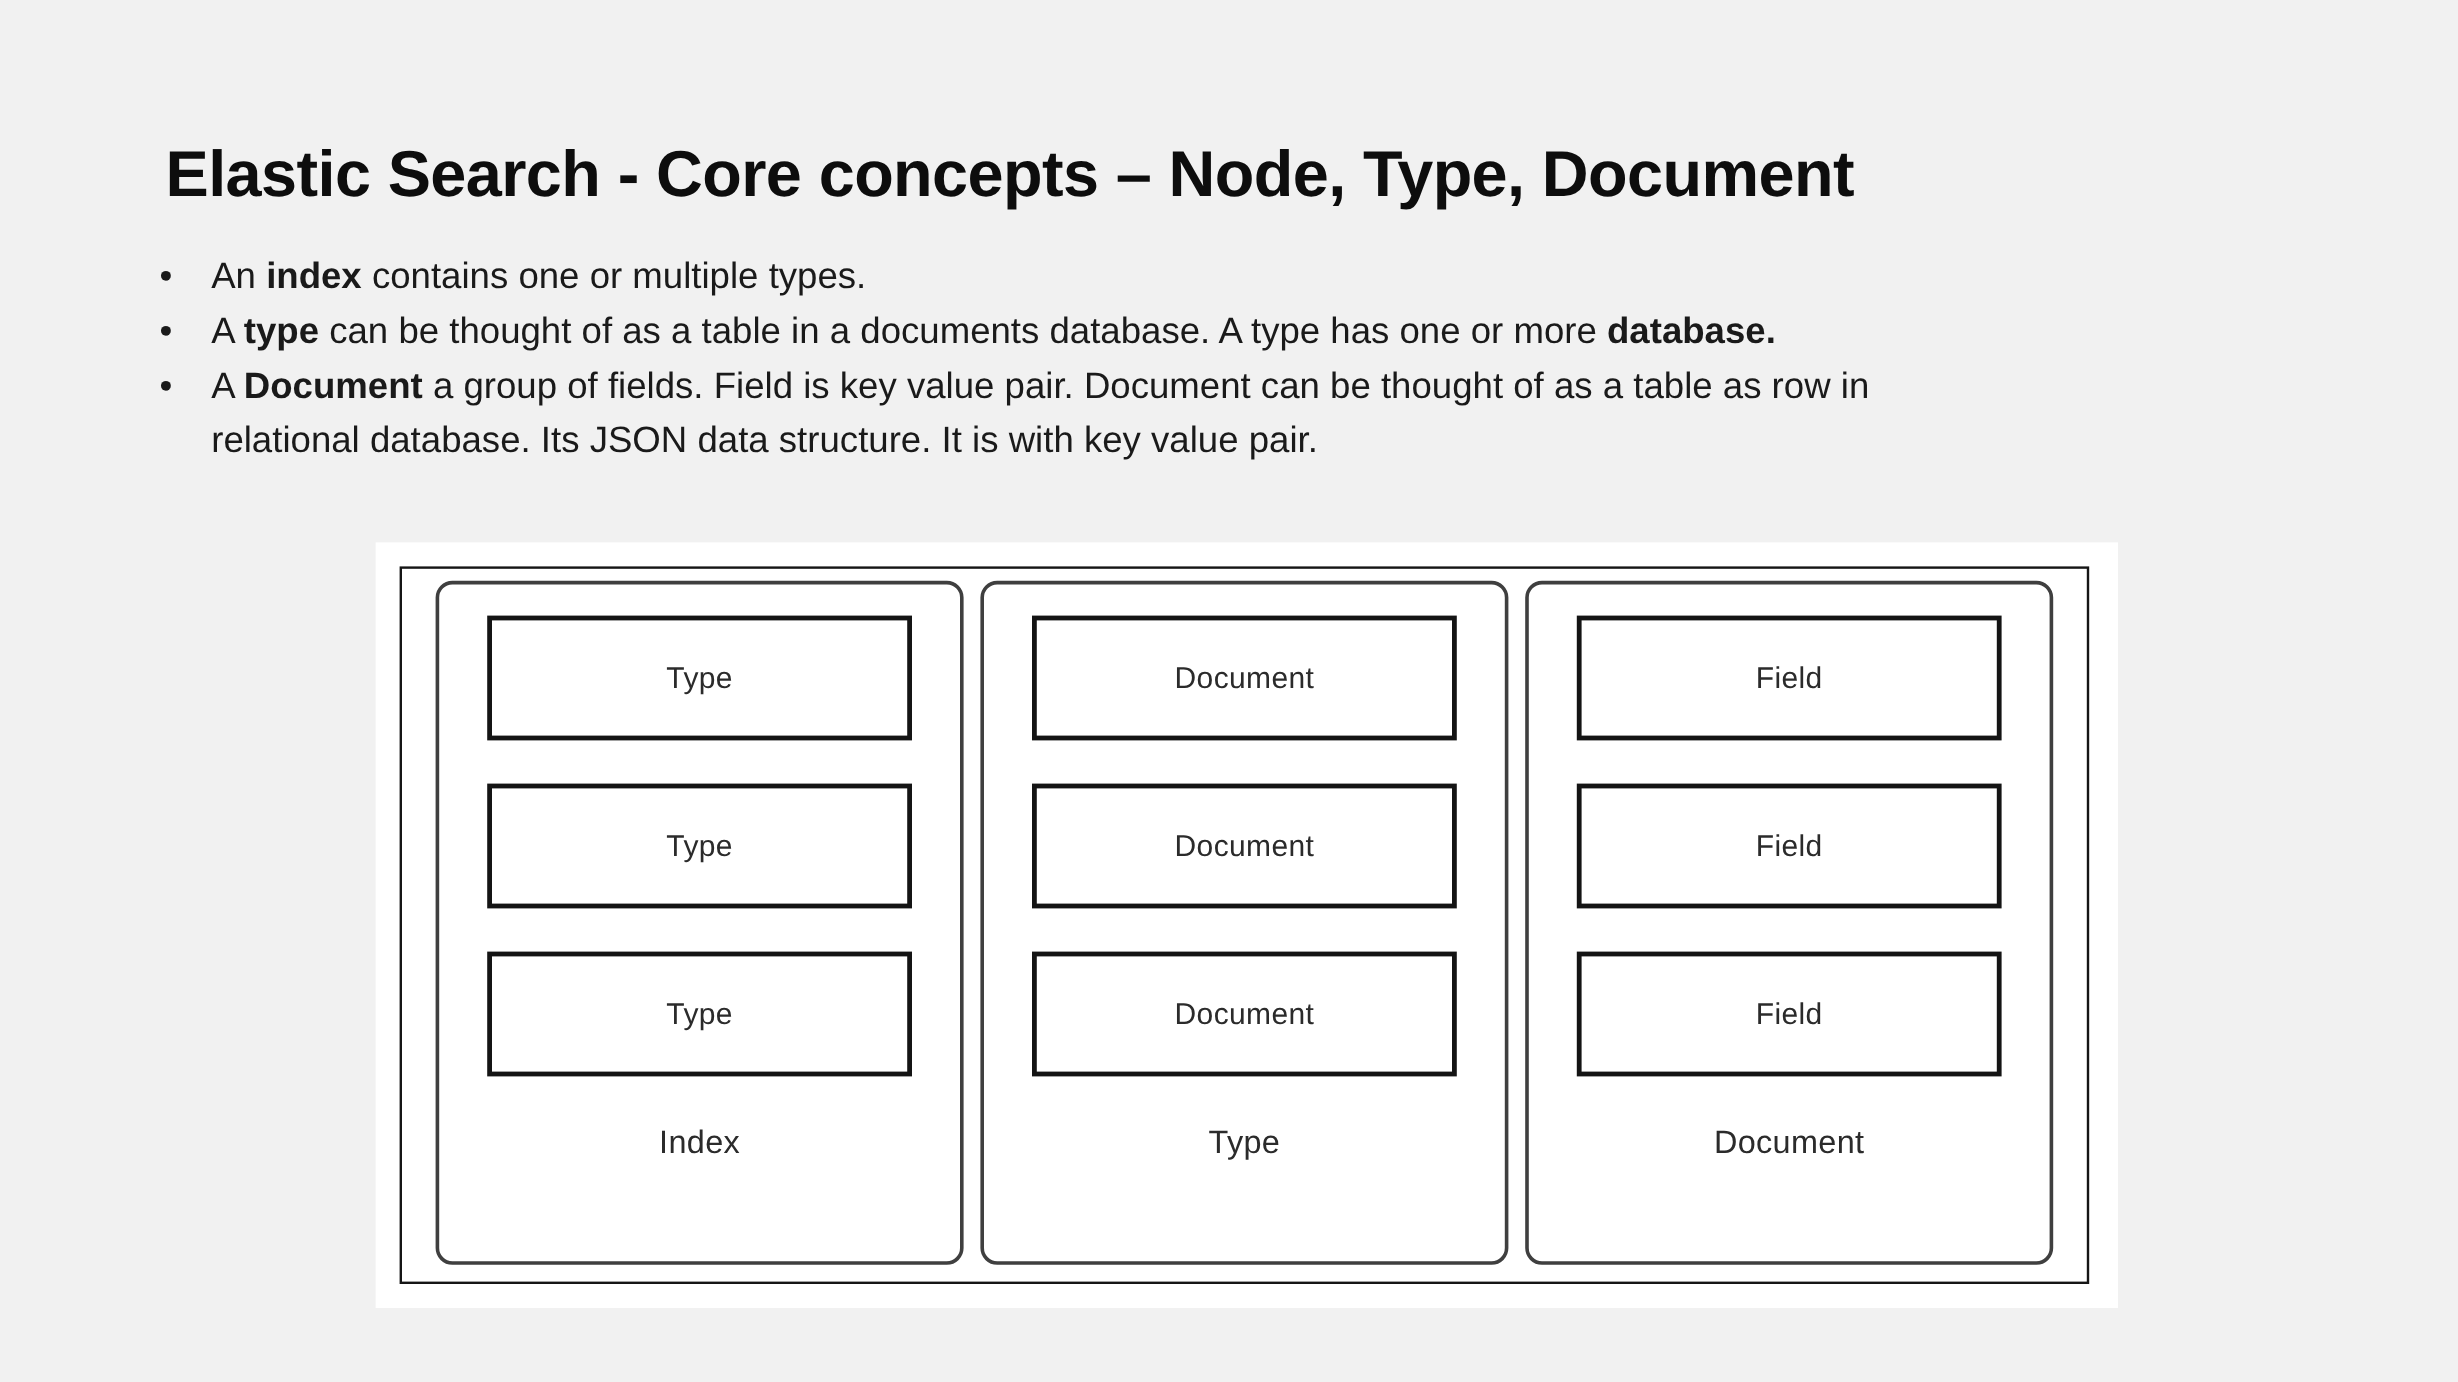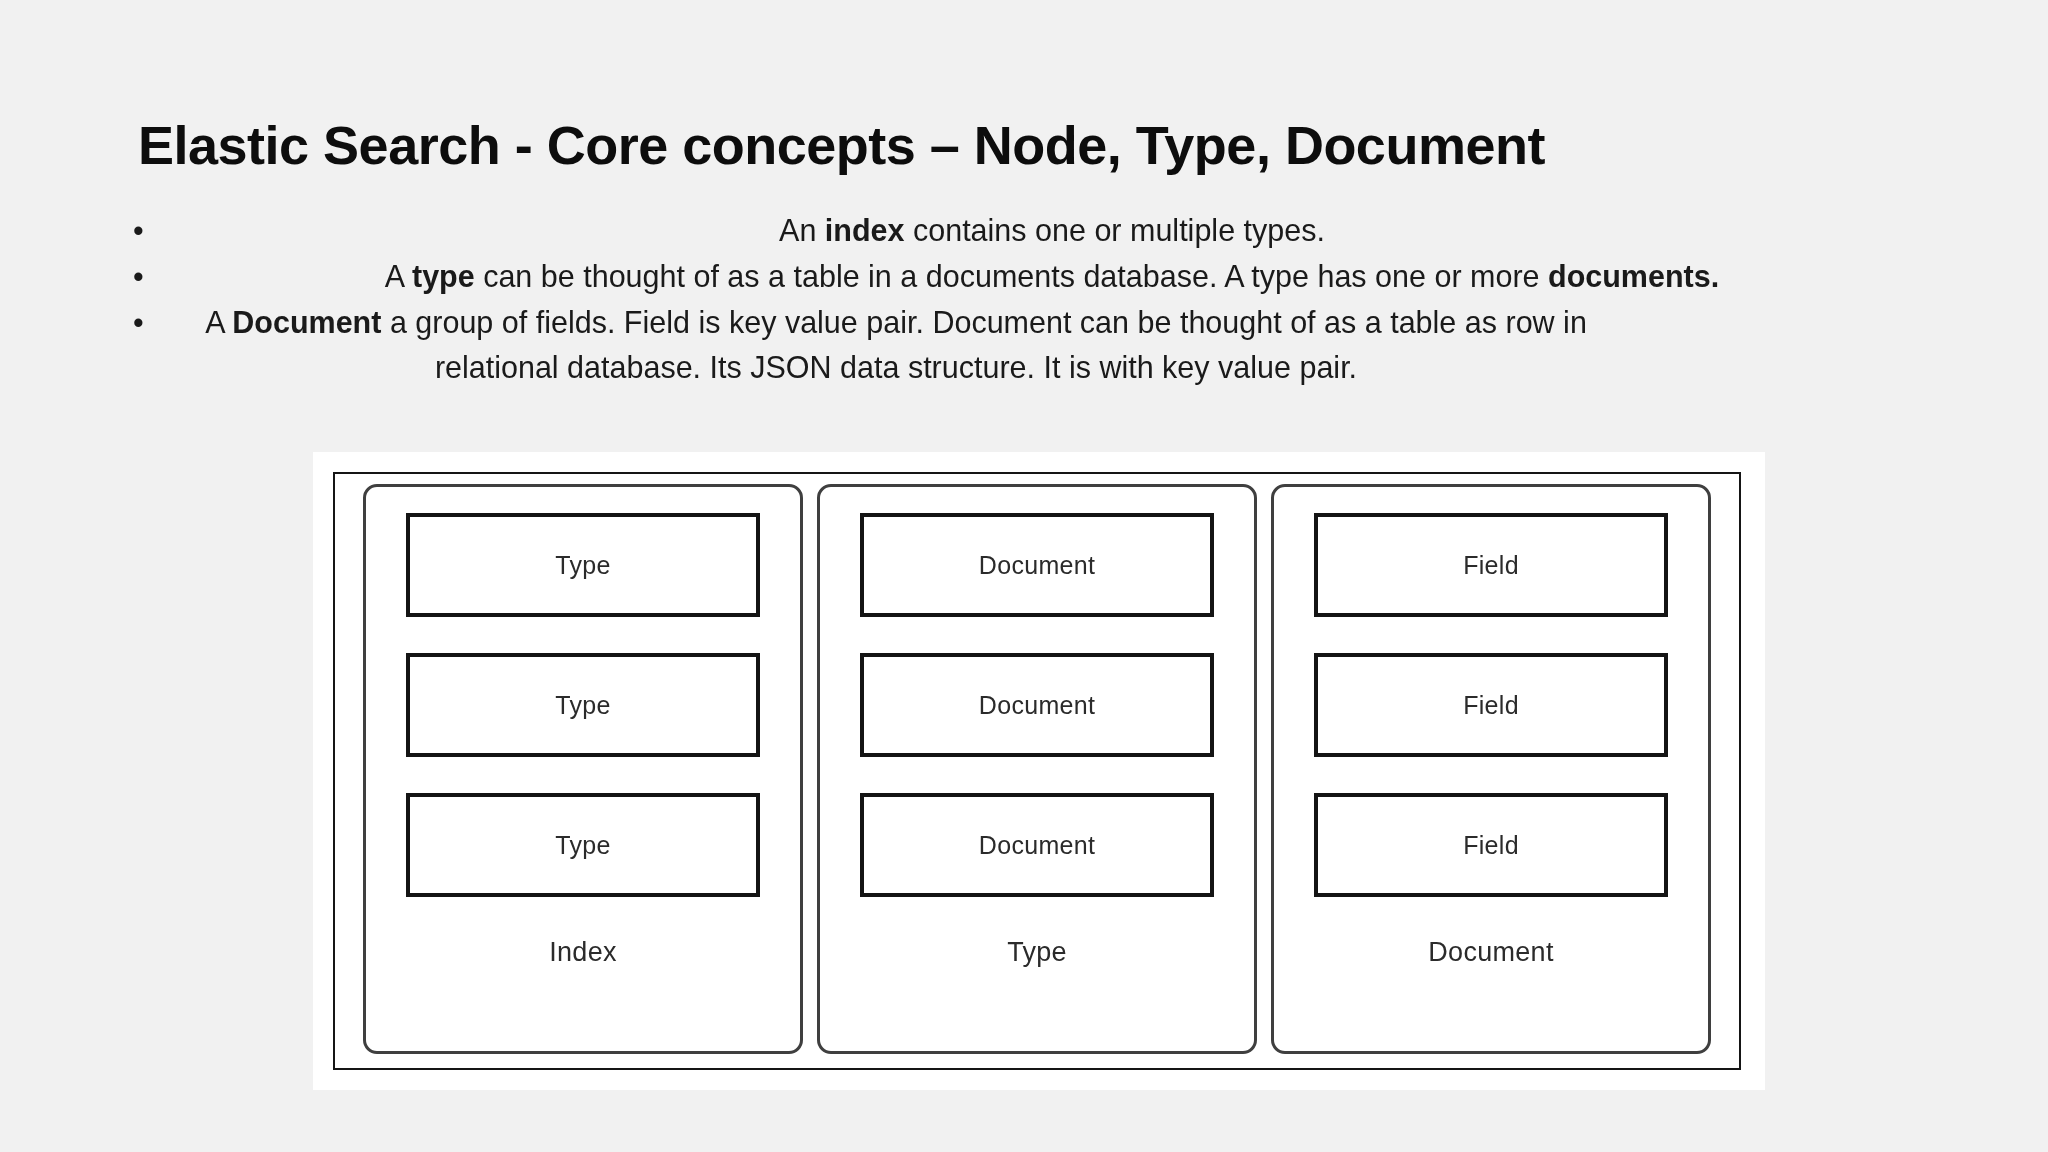--- a/index.html
+++ b/index.html
@@ -58,21 +58,20 @@
   .bullet-dot {
     position: absolute;
     left: 5px;
     top: 0;
     font-size: 30.5px;
     line-height: 1.45;
     color: #1a1a1a;
   }
   .bullet-text {
     display: block;
-    text-align: center;
   }
   .b {
     font-weight: bold;
   }
   .bullet-item.wrap .bullet-text {
     max-width: 1440px;
   }
 
   
   .diagram-panel {
@@ -149,21 +148,21 @@
   <ul class="bullet-list">
     <li class="bullet-item">
       <span class="bullet-dot">•</span>
       <span class="bullet-text">
         <span>An </span><span class="b">index</span><span> contains one or multiple types.</span>
       </span>
     </li>
     <li class="bullet-item">
       <span class="bullet-dot">•</span>
       <span class="bullet-text">
-        <span>A </span><span class="b">type</span><span> can be thought of as a table in a documents database. A type has one or more </span><span class="b">documents.</span>
+        <span>A </span><span class="b">type</span><span> can be thought of as a table in a documents database. A type has one or more </span><span class="b">database.</span>
       </span>
     </li>
     <li class="bullet-item wrap">
       <span class="bullet-dot">•</span>
       <span class="bullet-text">
         <span>A </span><span class="b">Document</span><span> a group of fields. Field is key value pair. Document can be thought of as a table as row in relational database. Its JSON data structure. It is with key value pair.</span>
       </span>
     </li>
   </ul>
 

